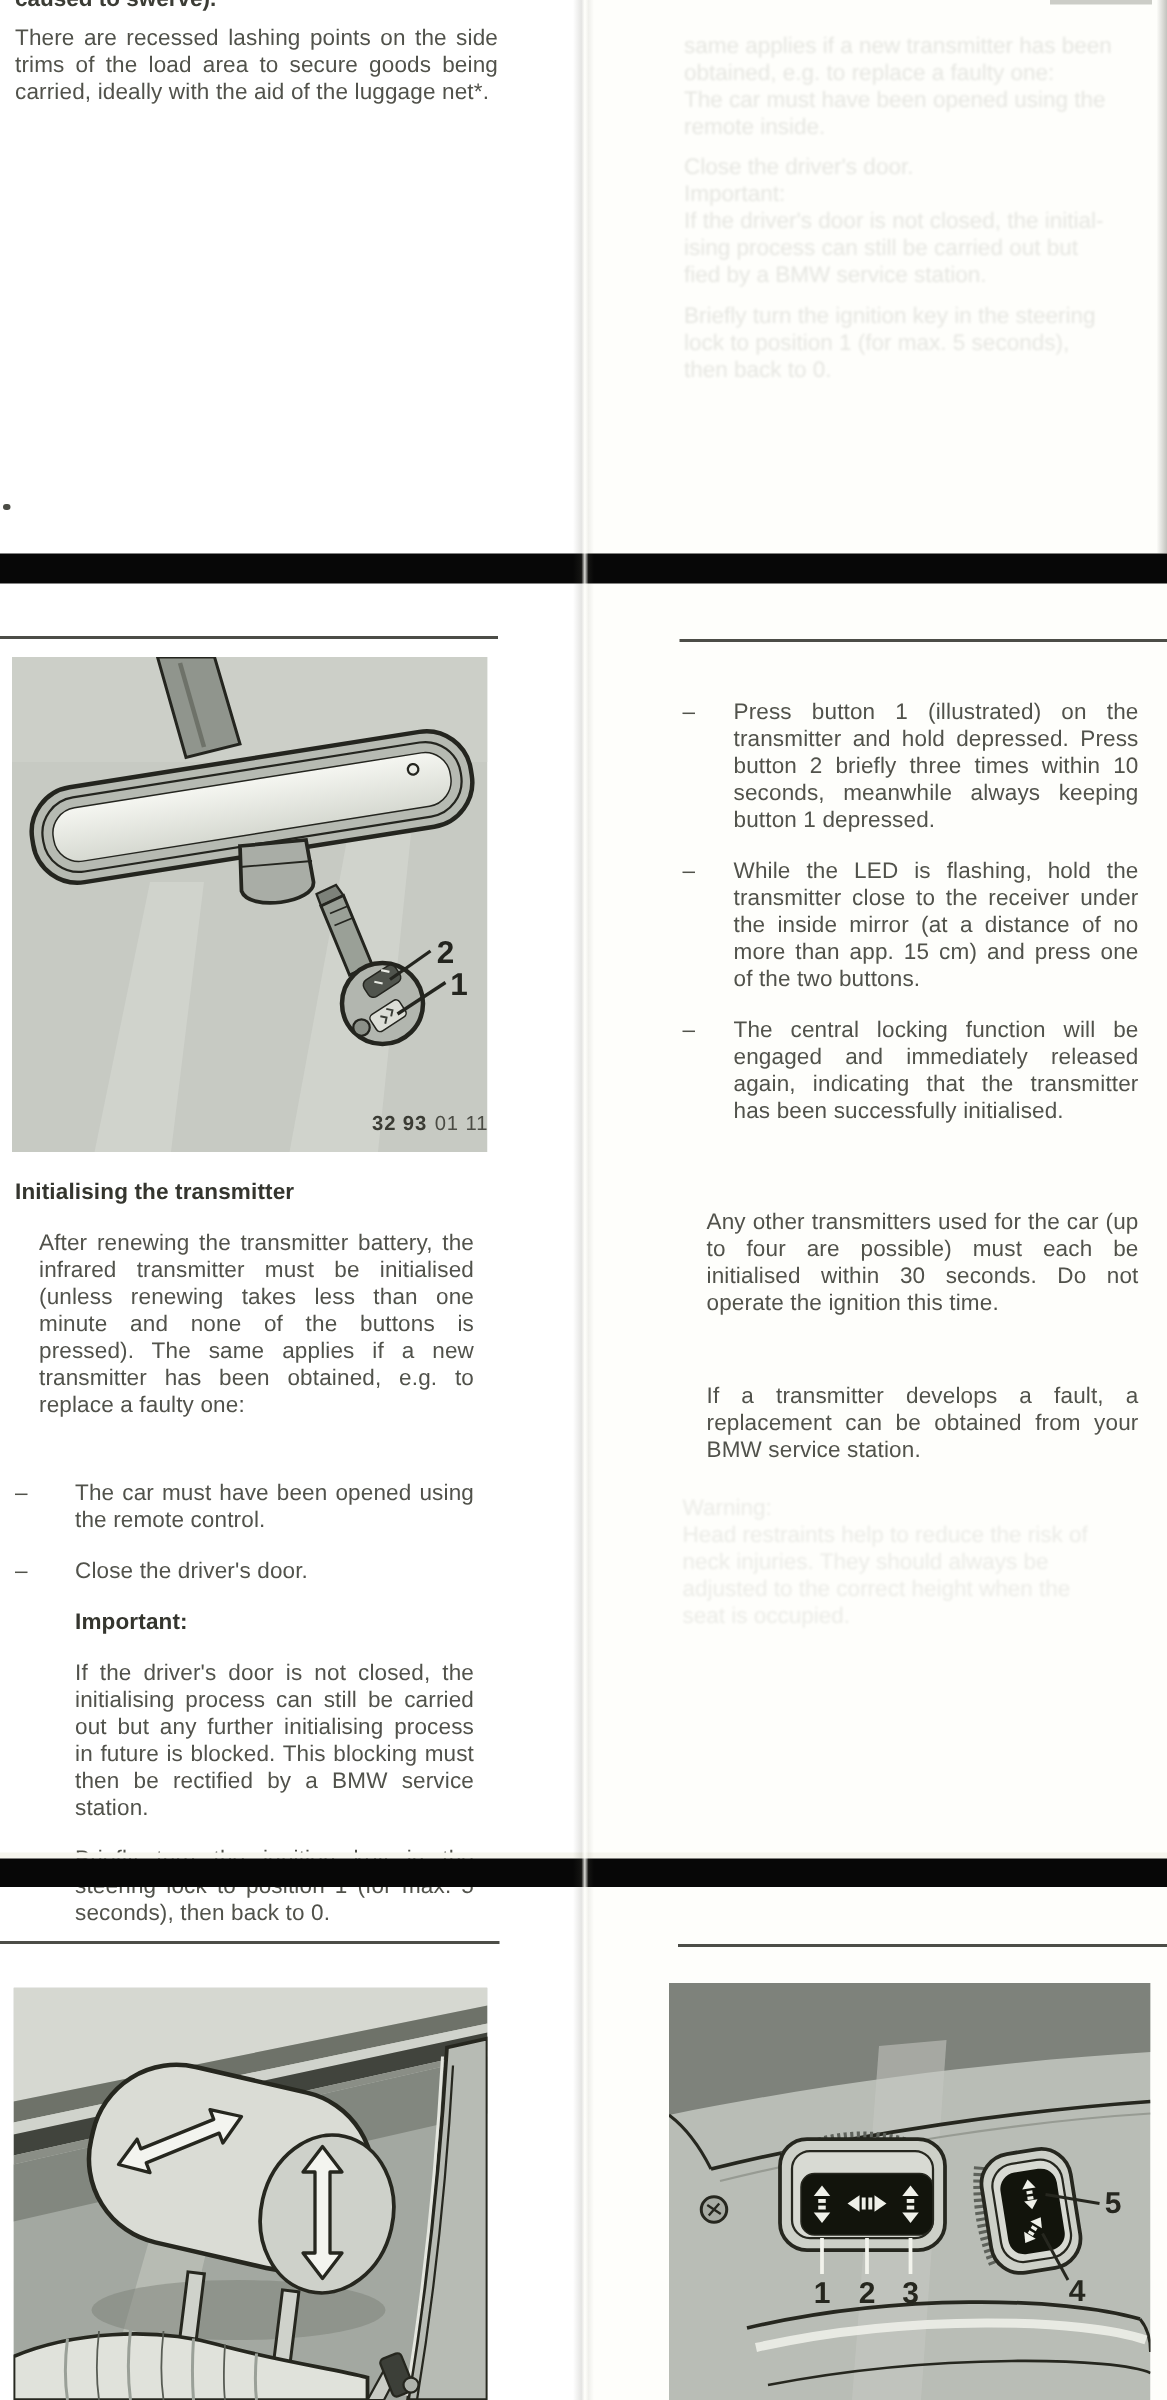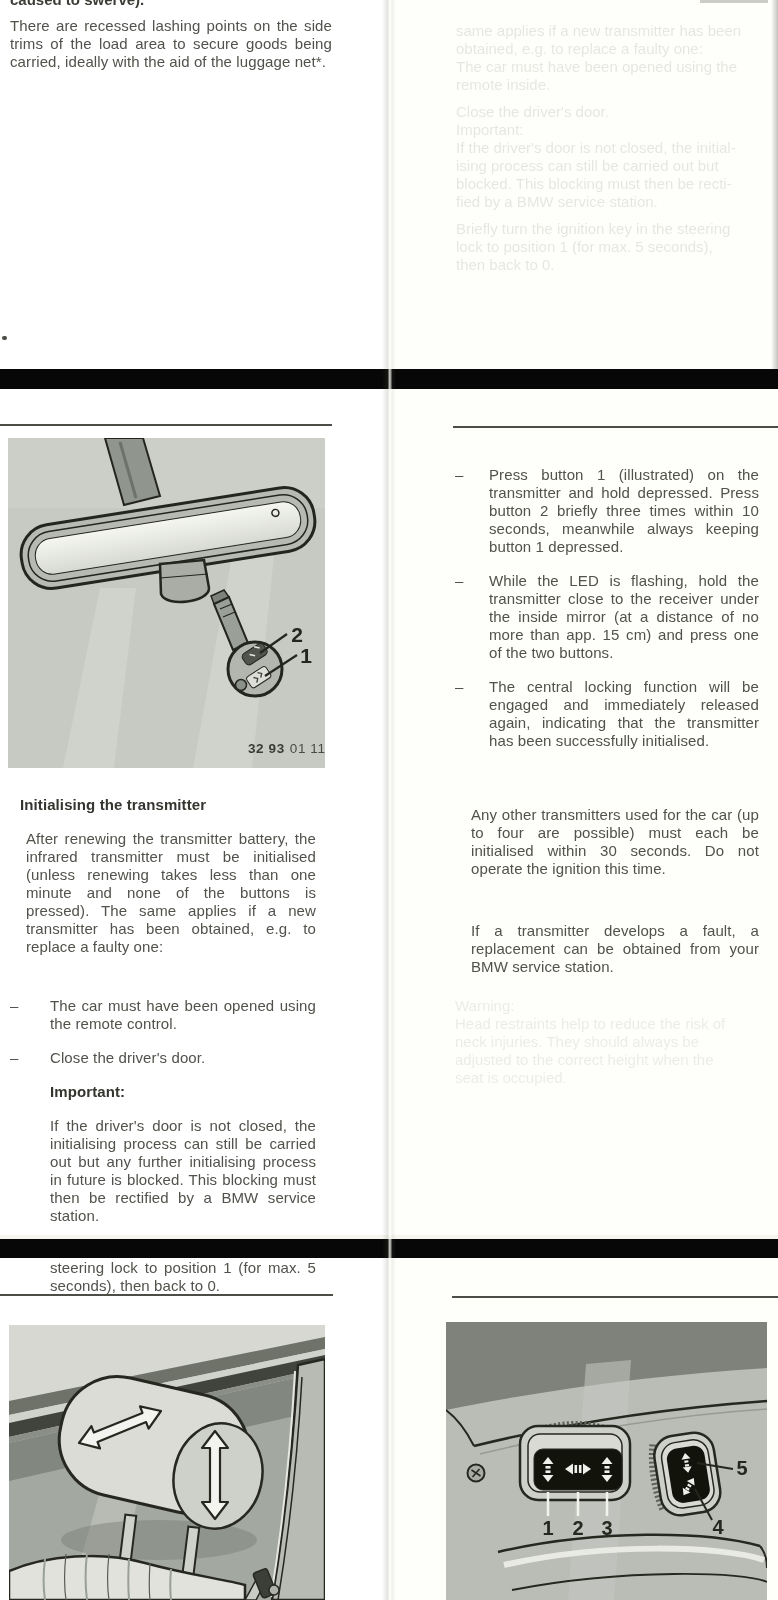--- a/index.html
+++ b/index.html
@@ -15,21 +15,21 @@
   .band2{top:1239px;height:19px;}
   .white-line{left:0;top:1235px;width:778px;height:4px;background:#f6f5ee;}
   .rule{background:#4c4d47;height:2px;}
   .rule-ml{left:0;top:424px;width:332px;}
   .rule-mr{left:453px;top:426px;width:325px;}
   .rule-bl{left:0;top:1294px;width:333px;}
   .rule-br{left:452px;top:1296px;width:326px;}
   .body-text,.bt{font-size:15px;line-height:18px;text-align:justify;letter-spacing:.1px;}
   p{margin:16px;}
   .bold{font-weight:bold;color:#34352e;}
-  h3.heading{margin:10px;font-size:15px;line-height:18px;font-weight:bold;color:#34352e;letter-spacing:.1px;}
+  h3.heading{margin:0;font-size:15px;line-height:18px;font-weight:bold;color:#34352e;letter-spacing:.1px;}
   .bullet{position:relative;margin-bottom:9px;}
   .ind24{padding-left:24px;}
   .ind18{padding-left:18px;}
   .marker{position:absolute;left:0;top:0;}
   .pgap{height:12px;}
   .clipped-line{left:10px;top:-9px;width:322px;font-size:15px;line-height:18px;font-weight:bold;color:#3c3d36;}
   .ghost-block{font-size:15px;line-height:18px;color:#565948;opacity:.14;filter:blur(.55px);}
   .ghost-tr{left:456px;top:22px;width:316px;}
   .ghost-br{left:455px;top:997px;width:318px;opacity:.11;}
   .gl{min-height:18px;white-space:pre-wrap;}
@@ -56,21 +56,20 @@
   <div class="abs ghost-block ghost-tr">
       <div class="gl">same applies if a new transmitter has been</div>
       <div class="gl">obtained, e.g. to replace a faulty one:</div>
       <div class="gl">The car must have been opened using the</div>
       <div class="gl">remote inside.</div>
       <div class="gl gap"></div>
       <div class="gl">Close the driver's door.</div>
       <div class="gl">Important:</div>
       <div class="gl">If the driver's door is not closed, the initial-</div>
       <div class="gl">ising process can still be carried out but</div>
-      <div class="gl">blocked. This blocking must then be recti-</div>
       <div class="gl">fied by a BMW service station.</div>
       <div class="gl gap"></div>
       <div class="gl">Briefly turn the ignition key in the steering</div>
       <div class="gl">lock to position 1 (for max. 5 seconds),</div>
       <div class="gl">then back to 0.</div>
     </div>
   <div class="abs ghost-dash"></div>
   <div class="abs ink-speck"></div>
 
   <div class="abs band band1"></div>

